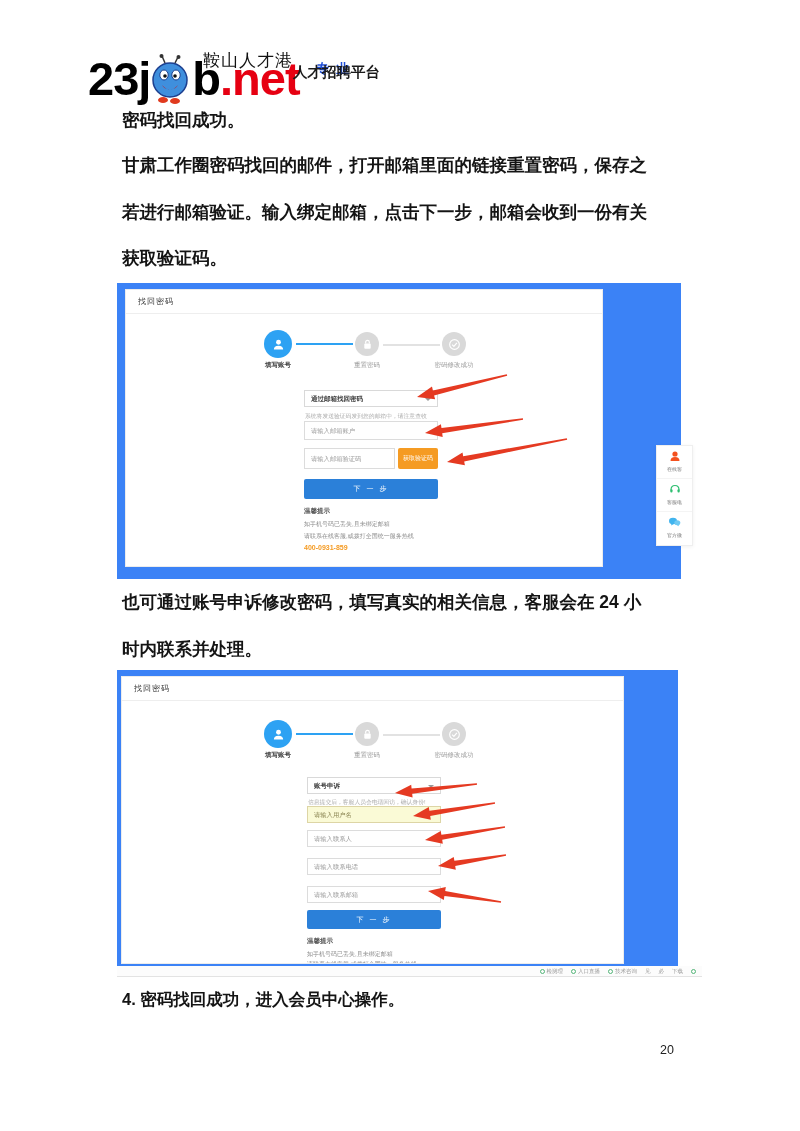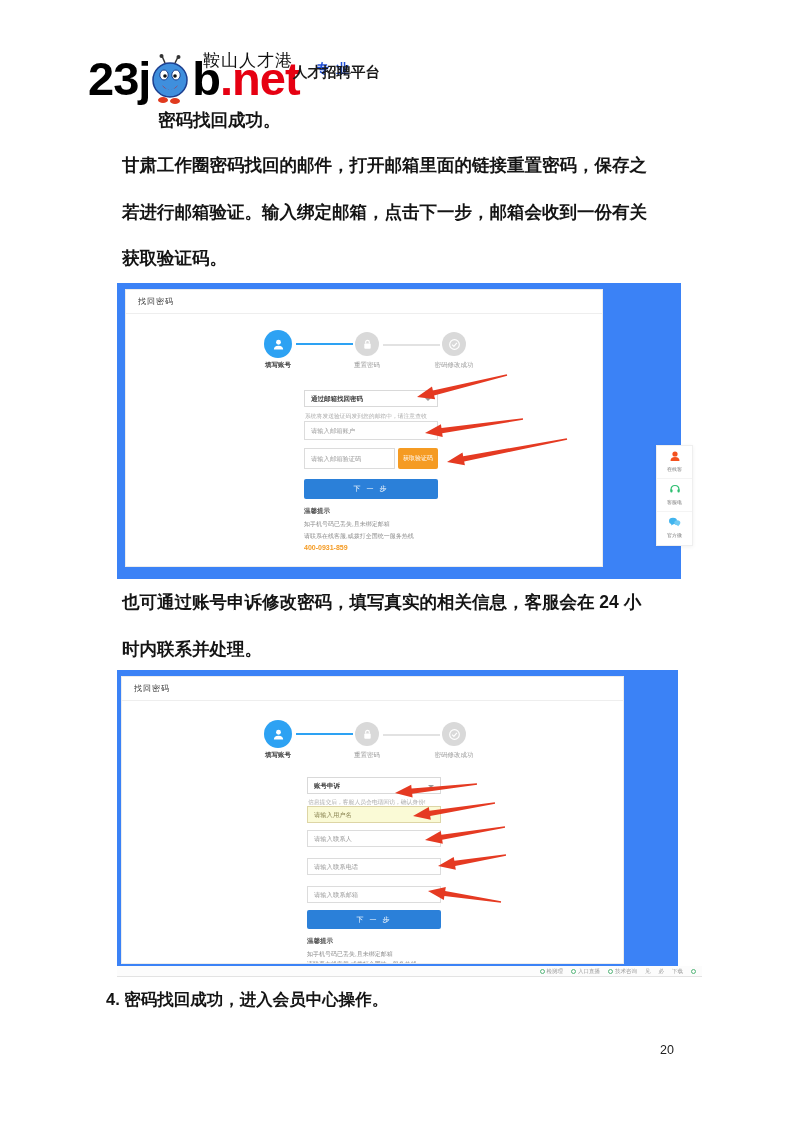--- a/index.html
+++ b/index.html
@@ -12,24 +12,24 @@
   .logo-word { position:absolute; left:0; top:10px; display:flex; align-items:flex-end; font-weight:800; font-size:47px; line-height:44px; letter-spacing:-1px; }
   .logo-net { color:#e60012; }
   .mascot { position:relative; width:40px; height:50px; margin:0 1px -3px 1px; }
   .cn-title { position:absolute; left:115px; top:5px; font-size:17px; font-weight:400; color:#121212; letter-spacing:1px; white-space:nowrap;text-align:center; }
   .cn-tag1 { position:absolute; left:228px; top:16px; font-size:13px; font-weight:700; color:#1d4ed8; white-space:pre; }
   .cn-tag2 { position:absolute; left:205px; top:33px; font-size:14.5px; font-weight:700; color:#1a1a1a; white-space:nowrap; }
 
   
   .para { position:absolute; left:122px; width:574px; font-size:17.5px; font-weight:600; color:#141414; line-height:46.5px; text-align:justify; }
   .para div:last-child { text-align:left; }
-  .p1 { top:105px; line-height:30px;margin-left:36px; }
+  .p1 { top:105px; line-height:30px; }
   .p2 { top:142px; }
   .p3 { top:579px; }
-  .p4 { position:absolute; left:106px; top:989px; font-size:16.5px; font-weight:600; color:#141414; }
+  .p4 { position:absolute; left:122px; top:989px; font-size:16.5px; font-weight:600; color:#141414; }
   .pageno { position:absolute; left:660px; top:1043px; font-size:12.5px; color:#222; }
 
   
   .shot { position:absolute; background:#3b82f6; }
   .s1 { left:117px; top:283px; width:564px; height:296px; }
   .s2 { left:117px; top:670px; width:561px; height:296px; }
   .card { position:absolute; background:#fff; border:1px solid #ececec; overflow:hidden; }
   .s1 .card { left:8px; top:6px; width:478px; height:278px; }
   .s2 .card { left:4px; top:6px; width:503px; height:288px; }
   .card-title { position:absolute; left:12px; top:6px; font-size:8px; color:#3a3a3a; letter-spacing:1px; }

